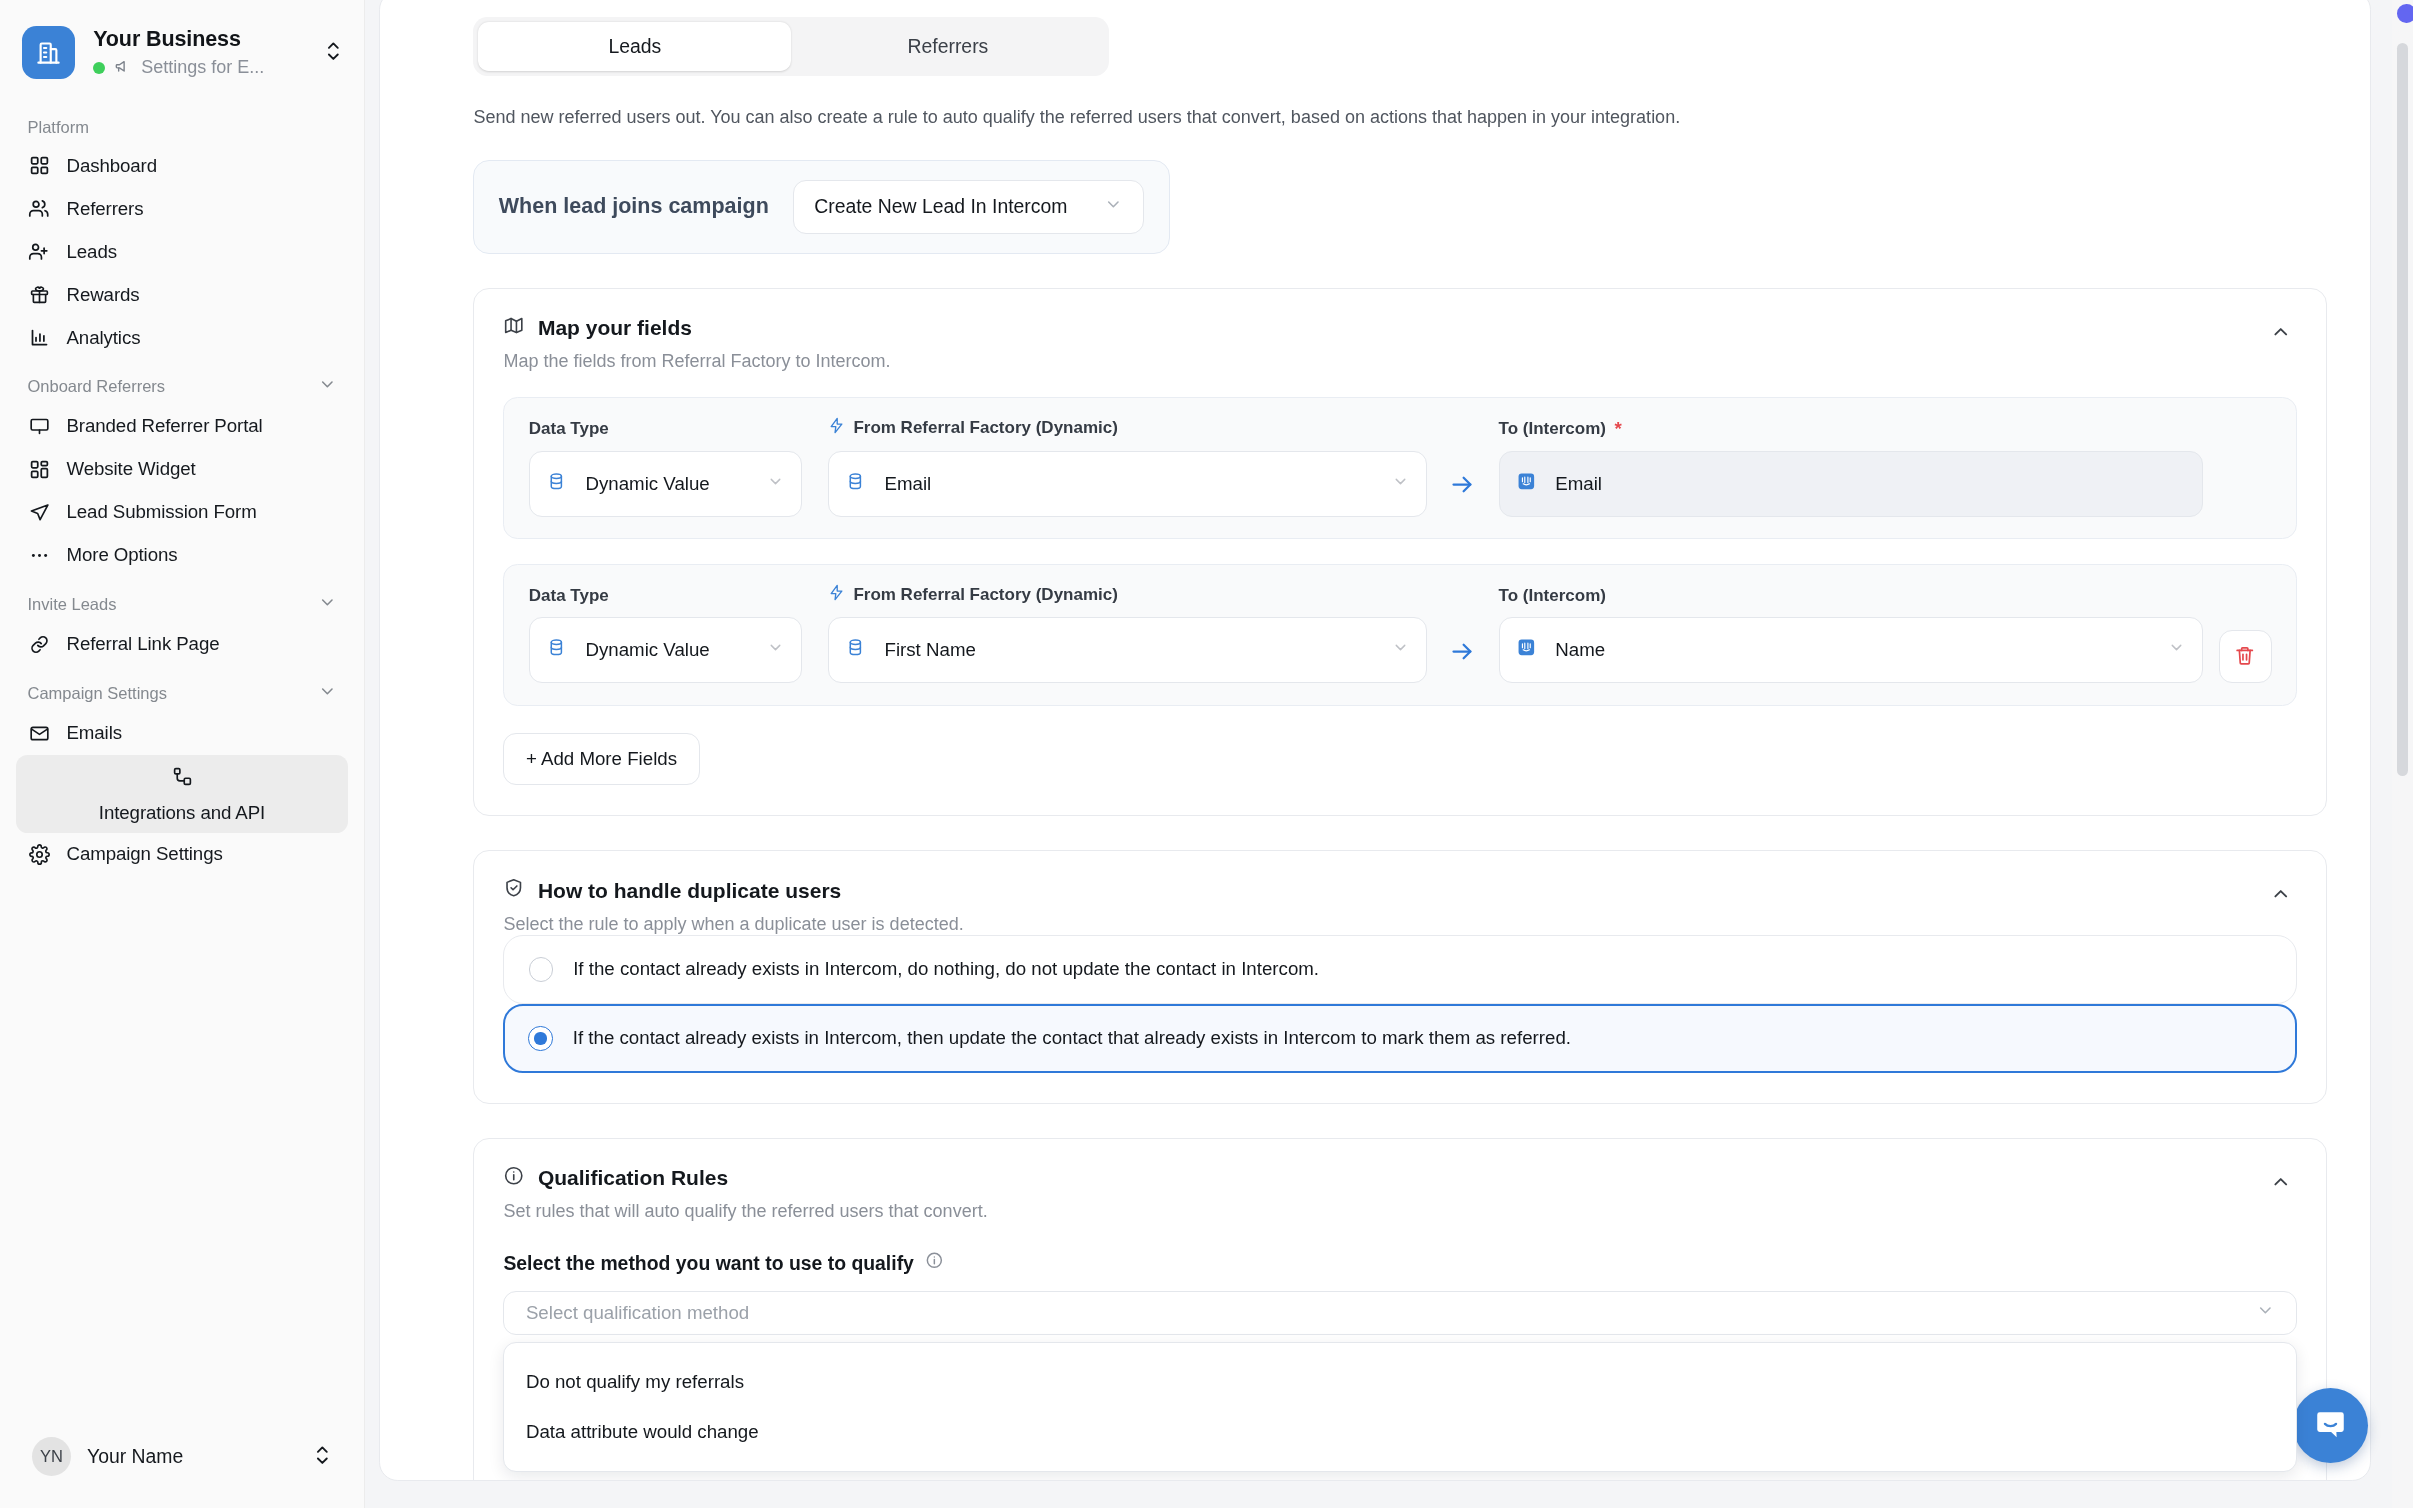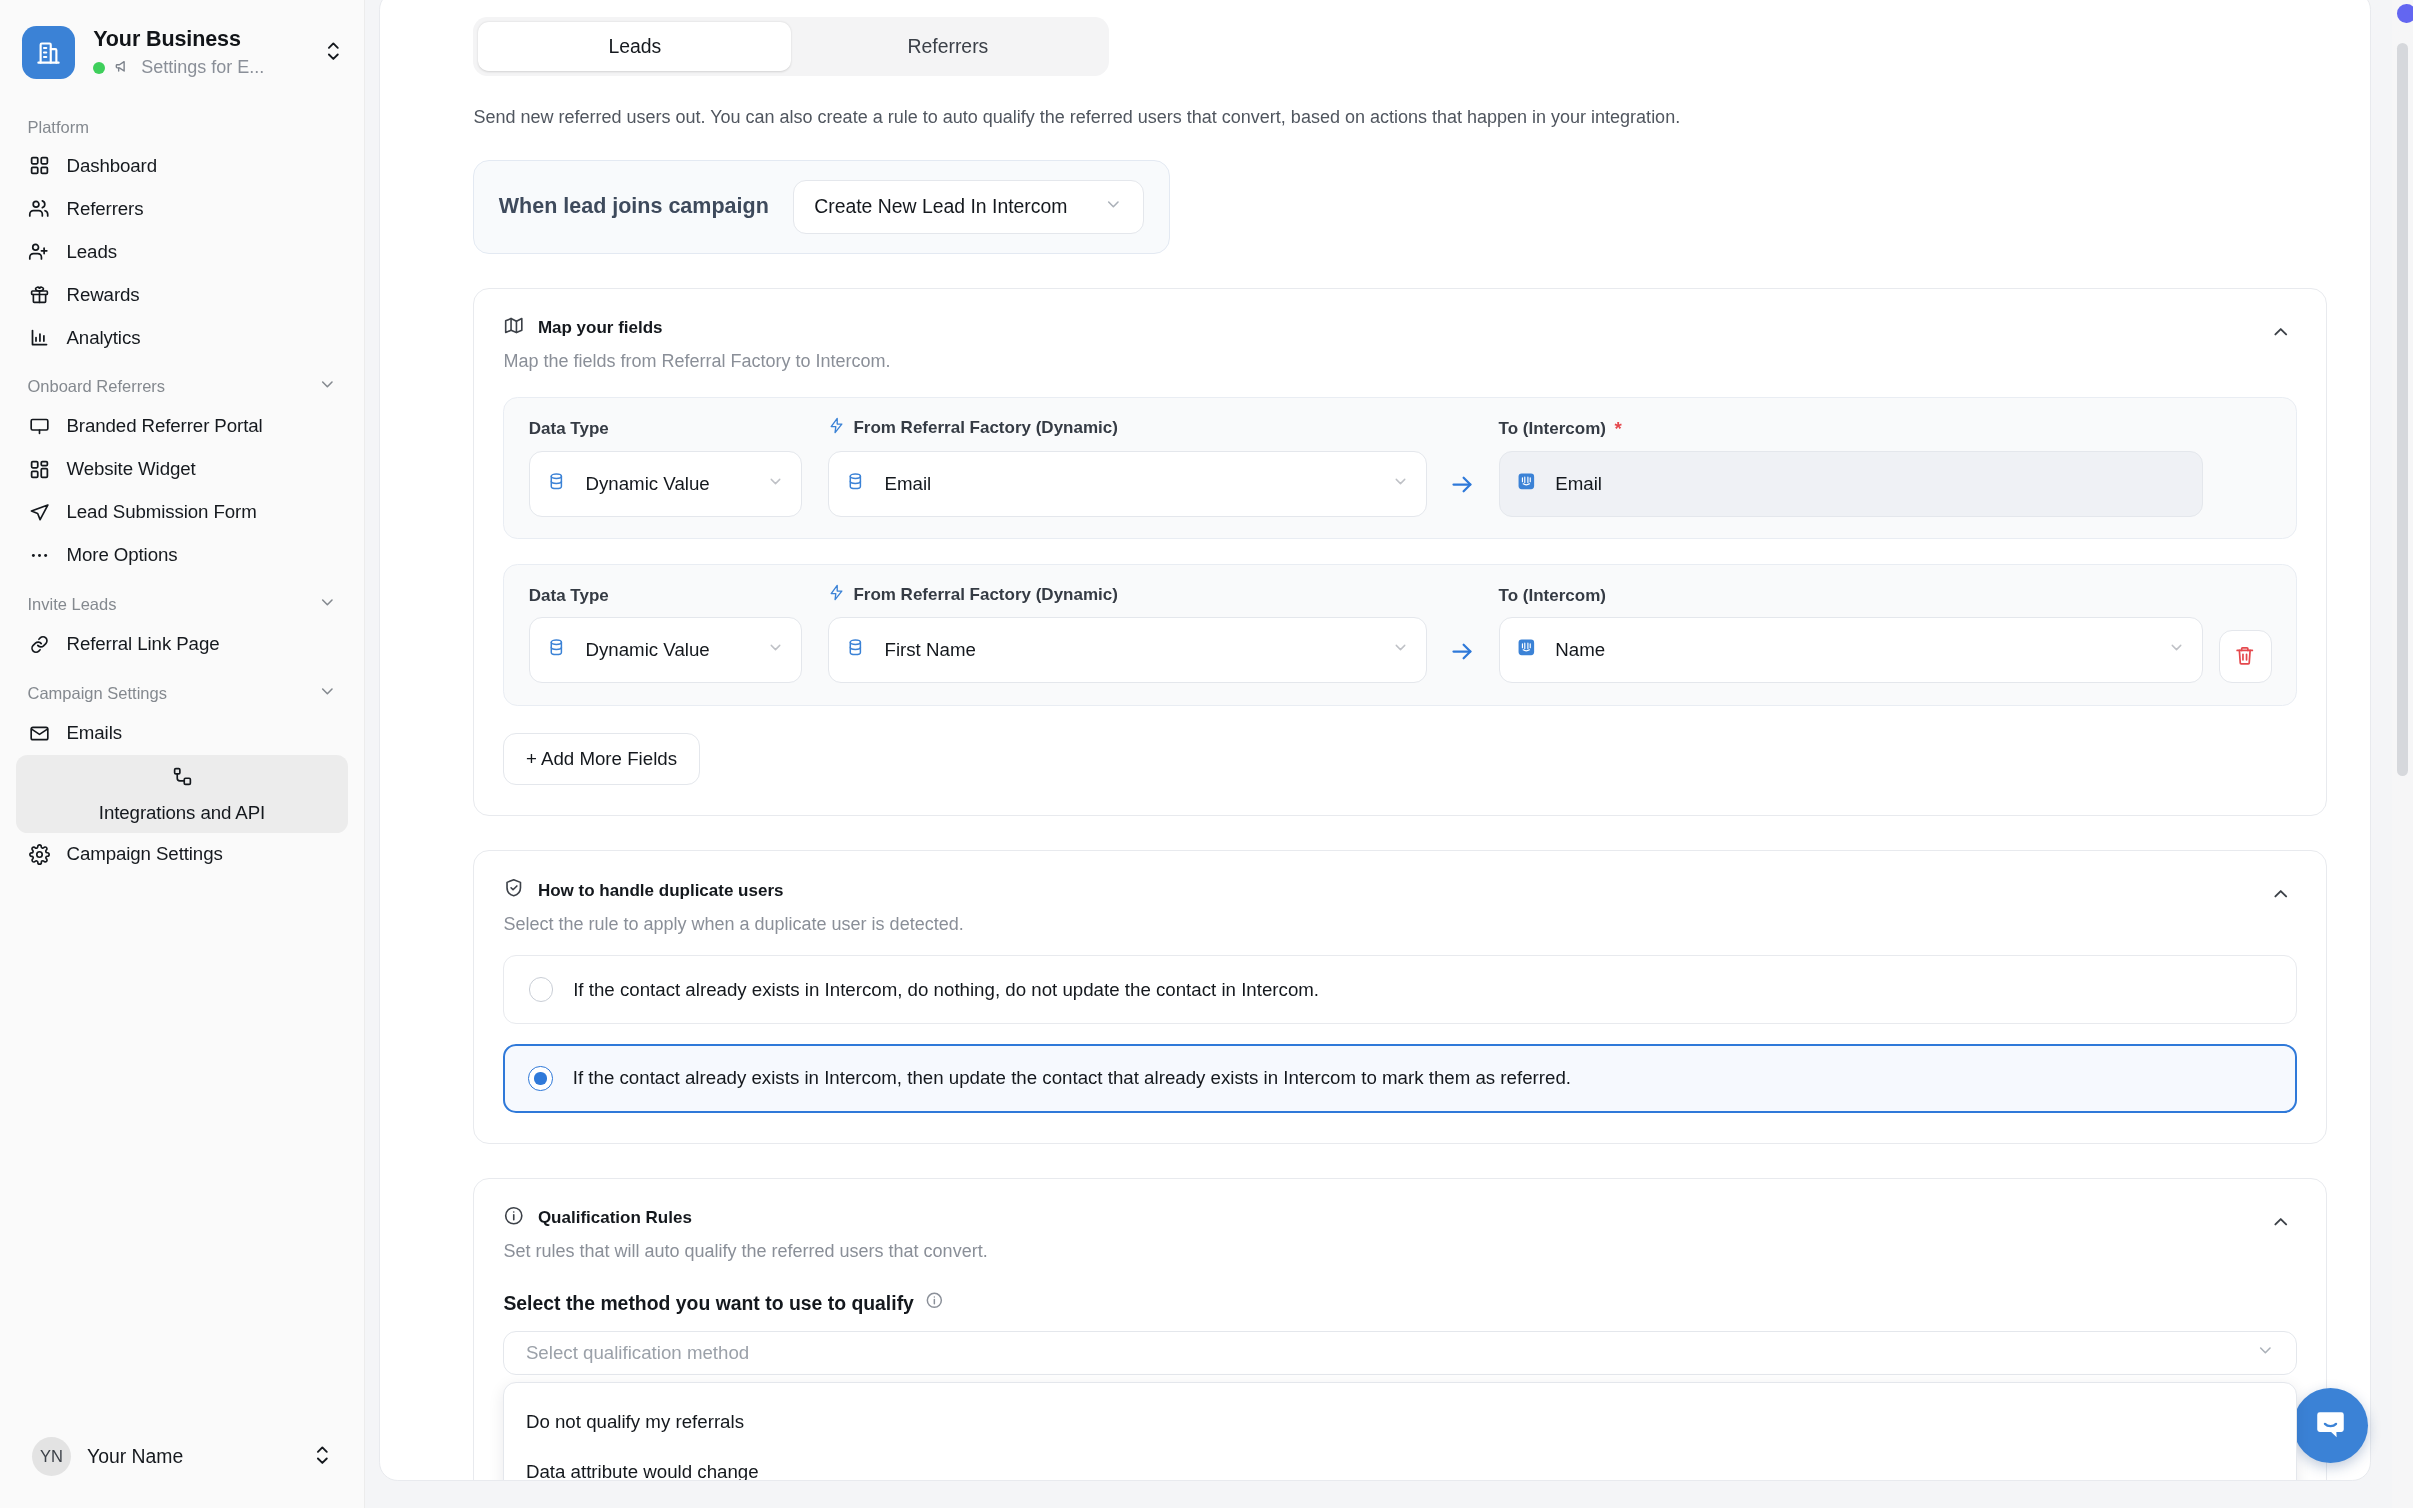--- a/index.html
+++ b/index.html
@@ -99,21 +99,21 @@
     font-size: 19.4px; color: #14181d; min-width: 343px; justify-content: space-between;
     cursor: pointer;
   }
 
   
   .section {
     margin-top: 34px; border: 0.7px solid #e8eaee; border-radius: 16px;
     padding: 26px 29px 30px 29px; background: #fff; position: relative;
   }
   .section-head { display:flex; align-items:flex-start; justify-content:space-between; }
-  .section-title { display: flex; align-items: center; gap: 13px; font-size: 17px; font-weight: 700; color: #14181d; }
+  .section-title { display: flex; align-items: center; gap: 13px; font-size: 21px; font-weight: 700; color: #14181d; }
   .section-sub { margin-top: 10px; font-size: 18px; color: #8a8f98; }
   .chev-btn { width: 33px; height: 33px; display:flex; align-items:center; justify-content:center; cursor:pointer; }
 
   
   .map-row {
     margin-top: 25px; background: #f9fafb; border: 0.7px solid #e9edf3; border-radius: 14.4px;
     padding: 18.7px 24.4px 21.5px 24.4px; display: flex; align-items: flex-end; gap: 0;
   }
   .col-dtype { flex: 0 0 273px; }
   .col-from  { flex: 1 1 auto; padding-left: 26px; }
@@ -136,22 +136,22 @@
     background: #fff; display: flex; align-items: center; justify-content: center; cursor:pointer;
   }
   .add-fields {
     margin-top: 27px; display: inline-flex; align-items: center;
     border: 0.7px solid #e4e7ec; border-radius: 13px; background: #fff;
     padding: 14.4px 21.5px; font-size: 18.7px; color: #14181d; cursor: pointer;
   }
 
   
   .radio-row {
-    margin-top: 20px; border: 0.7px solid #e8eaee; border-radius: 13px;
-    padding: 21.5px 24.4px; display: flex; align-items: center; gap: 20px;
+    border: 0.7px solid #e8eaee; border-radius: 20px;
+    padding: 21.5px 24.4px; display: flex; align-items: flex-start; gap: 20px;
     background: #fff; cursor: pointer;
   }
   .radio-row.selected { border: 2.2px solid #2f79d9; background: #f6f9fe; padding: 20px 23px; }
   .radio {
     width: 24.4px; height: 24.4px; border-radius: 50%; border: 1.4px solid #c9ced6;
     flex: 0 0 24.4px; display: flex; align-items: center; justify-content: center; background:#fff;
   }
   .radio.on { border-color: #2f79d9; }
   .radio.on::after { content:""; width: 12.2px; height: 12.2px; border-radius: 50%; background: #2f79d9; }
   .radio-txt { font-size: 18.7px; color: #14181d; line-height: 1.3; }

